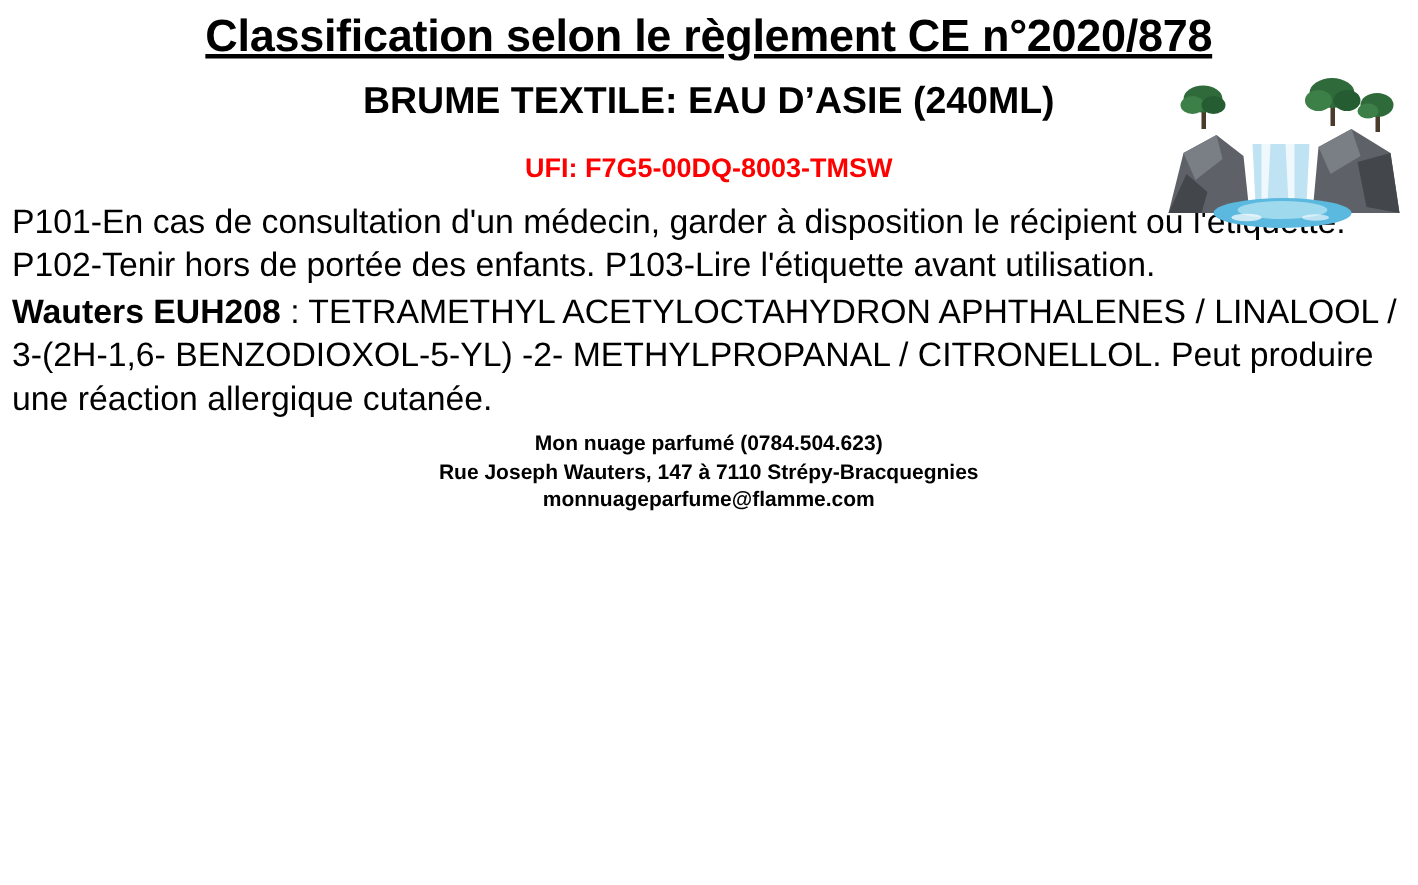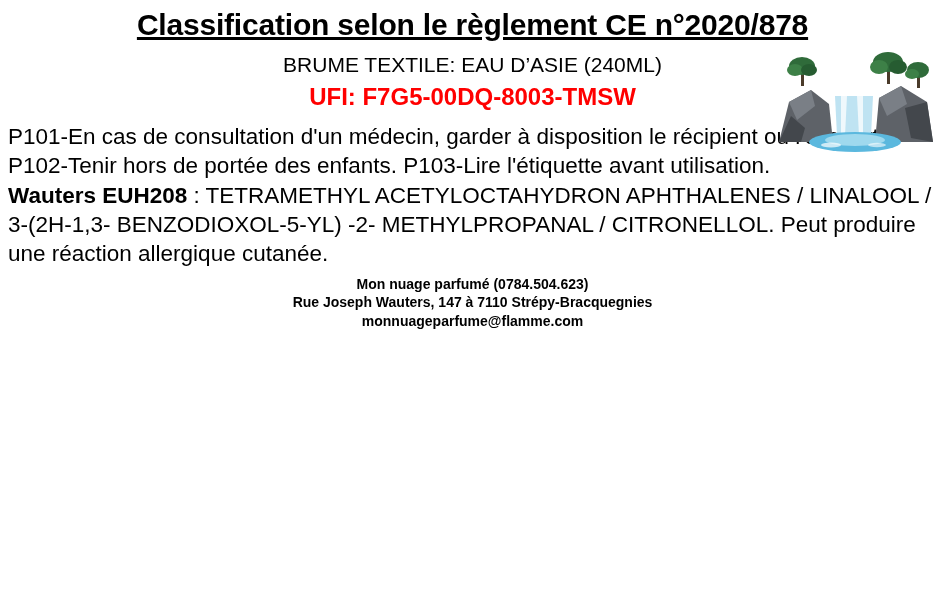--- a/index.html
+++ b/index.html
@@ -25,28 +25,28 @@
     text-align: center;
     font-size: 30px;
     font-weight: bold;
     text-decoration: underline;
     letter-spacing: -0.2px;
     margin: 4px 0 12px 0;
     line-height: 1.1;
   }
   .product-name {
     text-align: center;
-    font-size: 21px;
-    font-weight: normal;
-    margin: 6px 0 6px 0;
+    font-size: 25px;
+    font-weight: bold;
+    margin: 6px 0 20px 0;
     line-height: 1.15;
   }
   .ufi {
     text-align: center;
-    font-size: 24px;
+    font-size: 18px;
     font-weight: bold;
     color: #ff0000;
     margin: 6px 0 12px 0;
     line-height: 1.15;
   }
   .body-text {
     font-size: 22.5px;
     line-height: 1.28;
     margin: 0 0 2px 0;
     text-align: left;
@@ -119,21 +119,21 @@
       <ellipse cx="84" cy="96" rx="46" ry="10" fill="#5bb8de"></ellipse>
       <ellipse cx="84" cy="94" rx="30" ry="6" fill="#9fd9ee"></ellipse>
       <ellipse cx="60" cy="99" rx="10" ry="2.5" fill="#ffffff" opacity="0.7"></ellipse>
       <ellipse cx="106" cy="99" rx="9" ry="2.2" fill="#ffffff" opacity="0.6"></ellipse>
     </svg>
   </div>
 
   <div class="body-text p-block">P101-En cas de consultation d'un médecin, garder à disposition le récipient ou l'étiquette. P102-Tenir hors de portée des enfants. P103-Lire l'étiquette avant utilisation.</div>
 
   <div class="body-text p-block">
-    <b>Wauters EUH208</b><span> : TETRAMETHYL ACETYLOCTAHYDRON APHTHALENES  / LINALOOL / 3-(2H-1,3- BENZODIOXOL-5-YL) -2- METHYLPROPANAL / CITRONELLOL. Peut produire une réaction allergique cutanée.</span>
+    <b>Wauters EUH208</b><span> : TETRAMETHYL ACETYLOCTAHYDRON APHTHALENES  / LINALOOL / 3-(2H-1,6- BENZODIOXOL-5-YL) -2- METHYLPROPANAL / CITRONELLOL. Peut produire une réaction allergique cutanée.</span>
   </div>
 
 
   <div class="footer">
     <div>Mon nuage parfumé (0784.504.623)</div>
     <div>Rue Joseph Wauters, 147 à 7110 Strépy-Bracquegnies</div>
     <div>monnuageparfume@flamme.com</div>
   </div>
 
 </div>

